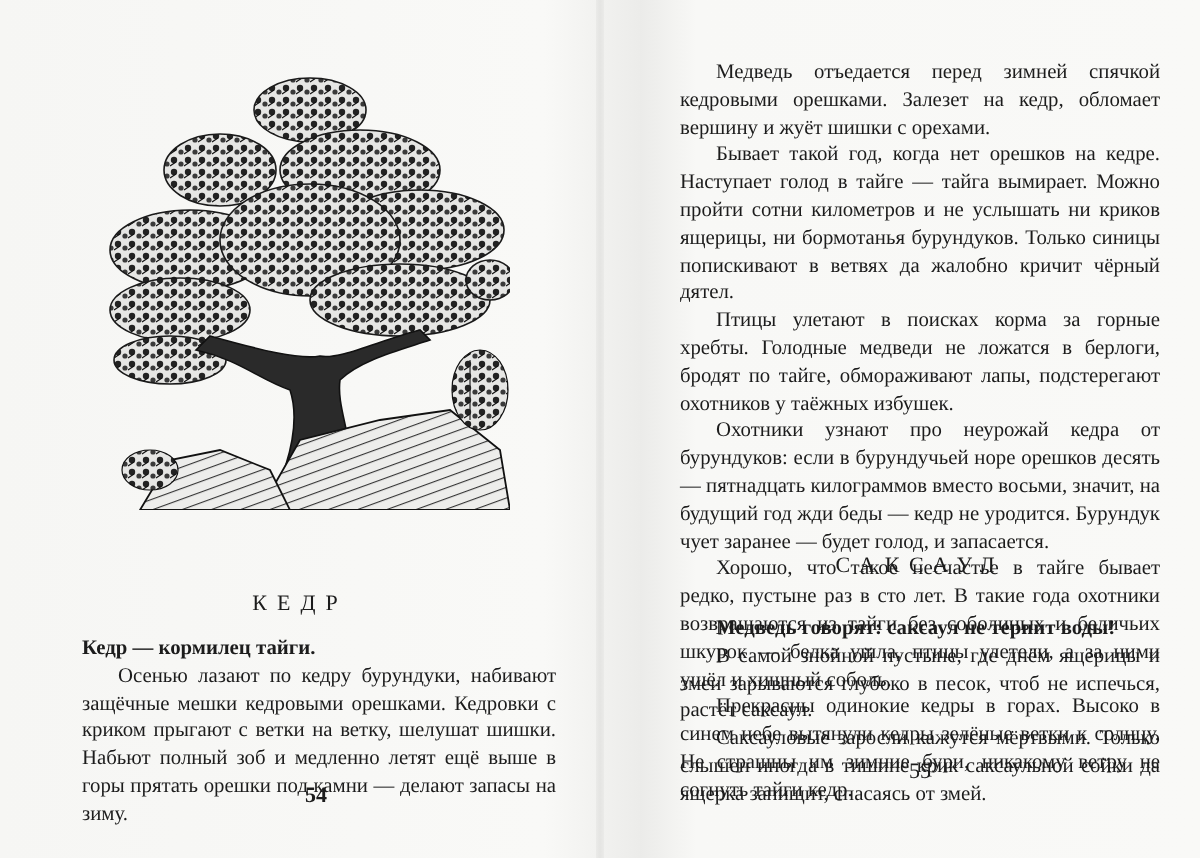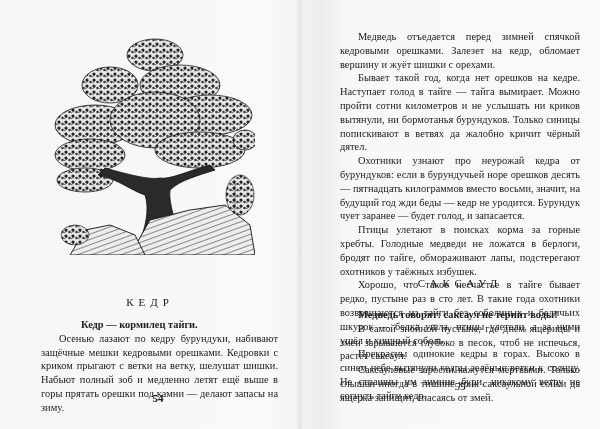--- a/index.html
+++ b/index.html
@@ -22,21 +22,21 @@
     .illustration { position: absolute; left: 50px; top: 30px; width: 205px; height: 225px; }
     .heading {
       position: absolute; text-align: center; font-size: 11px; letter-spacing: 5px;
       font-weight: normal; margin: 0;
     }
     .text {
       position: absolute; font-size: 10.4px; line-height: 13.8px; text-align: justify;
       margin: 0;
     }
     .text p { margin: 0; text-indent: 18px; }
-    .text p.noindent { text-indent: 0; margin-left: 40px; }
+    .text p.noindent { text-indent: 0; }
     .pnum { position: absolute; font-size: 11px; text-align: center; width: 40px; }
     .lead { font-weight: bold; }
   </style>
 </head>
 <body>
 
 <div class="spread">
   <div class="page left">
     <svg class="illustration" viewBox="0 0 205 225">
       <defs>
@@ -85,23 +85,23 @@
       <p class="noindent"><span class="lead">Кедр — кормилец тайги.</span></p>
       <p>Осенью лазают по кедру бурундуки, набивают защёчные мешки кедровыми орешками. Кедровки с криком прыгают с ветки на ветку, шелушат шишки. Набьют полный зоб и медленно летят ещё выше в горы прятать орешки под камни — делают запасы на зиму.</p>
     </div>
 
     <div class="pnum" style="left:138px; top:392px;font-weight:bold;">54</div>
   </div>
 
   <div class="page right">
     <div class="text" style="left:20px; top:30px; width:240px;">
       <p>Медведь отъедается перед зимней спячкой кедровыми орешками. Залезет на кедр, обломает вершину и жуёт шишки с орехами.</p>
-      <p>Бывает такой год, когда нет орешков на кедре. Наступает голод в тайге — тайга вымирает. Можно пройти сотни километров и не услышать ни криков вытянули, ни бормотанья бурундуков. Только синицы попискивают в ветвях да жалобно кричит чёрный дятел.</p>
+      <p>Бывает такой год, когда нет орешков на кедре. Наступает голод в тайге — тайга вымирает. Можно пройти сотни километров и не услышать ни криков ящерицы, ни бормотанья бурундуков. Только синицы попискивают в ветвях да жалобно кричит чёрный дятел.</p>
+      <p>Птицы улетают в поисках корма за горные хребты. Голодные медведи не ложатся в берлоги, бродят по тайге, обмораживают лапы, подстерегают охотников у таёжных избушек.</p>
       <p>Охотники узнают про неурожай кедра от бурундуков: если в бурундучьей норе орешков десять — пятнадцать килограммов вместо восьми, значит, на будущий год жди беды — кедр не уродится. Бурундук чует заранее — будет голод, и запасается.</p>
-      <p>Птицы улетают в поисках корма за горные хребты. Голодные медведи не ложатся в берлоги, бродят по тайге, обмораживают лапы, подстерегают охотников у таёжных избушек.</p>
       <p>Хорошо, что такое несчастье в тайге бывает редко, пустыне раз в сто лет. В такие года охотники возвращаются из тайги без соболиных и беличьих шкурок — белка ушла, птицы улетели, а за ними ушёл и хищный соболь.</p>
       <p>Прекрасны одинокие кедры в горах. Высоко в синем небе вытянули кедры зелёные ветки к солнцу. Не страшны им зимние бури, никакому ветру не согнуть тайги кедр.</p>
     </div>
 
     <h2 class="heading" style="left:0; width:280px; top:277px;font-family:Liberation Serif, serif;">САКСАУЛ</h2>
 
     <div class="text" style="left:20px; top:308px; width:240px;">
       <p><span class="lead">Медведь говорят: саксаул не терпит воды!</span></p>
       <p>В самой знойной пустыне, где днём ящерицы и змеи зарываются глубоко в песок, чтоб не испечься, растёт саксаул.</p>
       <p>Саксауловые заросли кажутся мёртвыми. Только слышен иногда в тишине крик саксаульной сойки да ящерка запищит, спасаясь от змей.</p>

